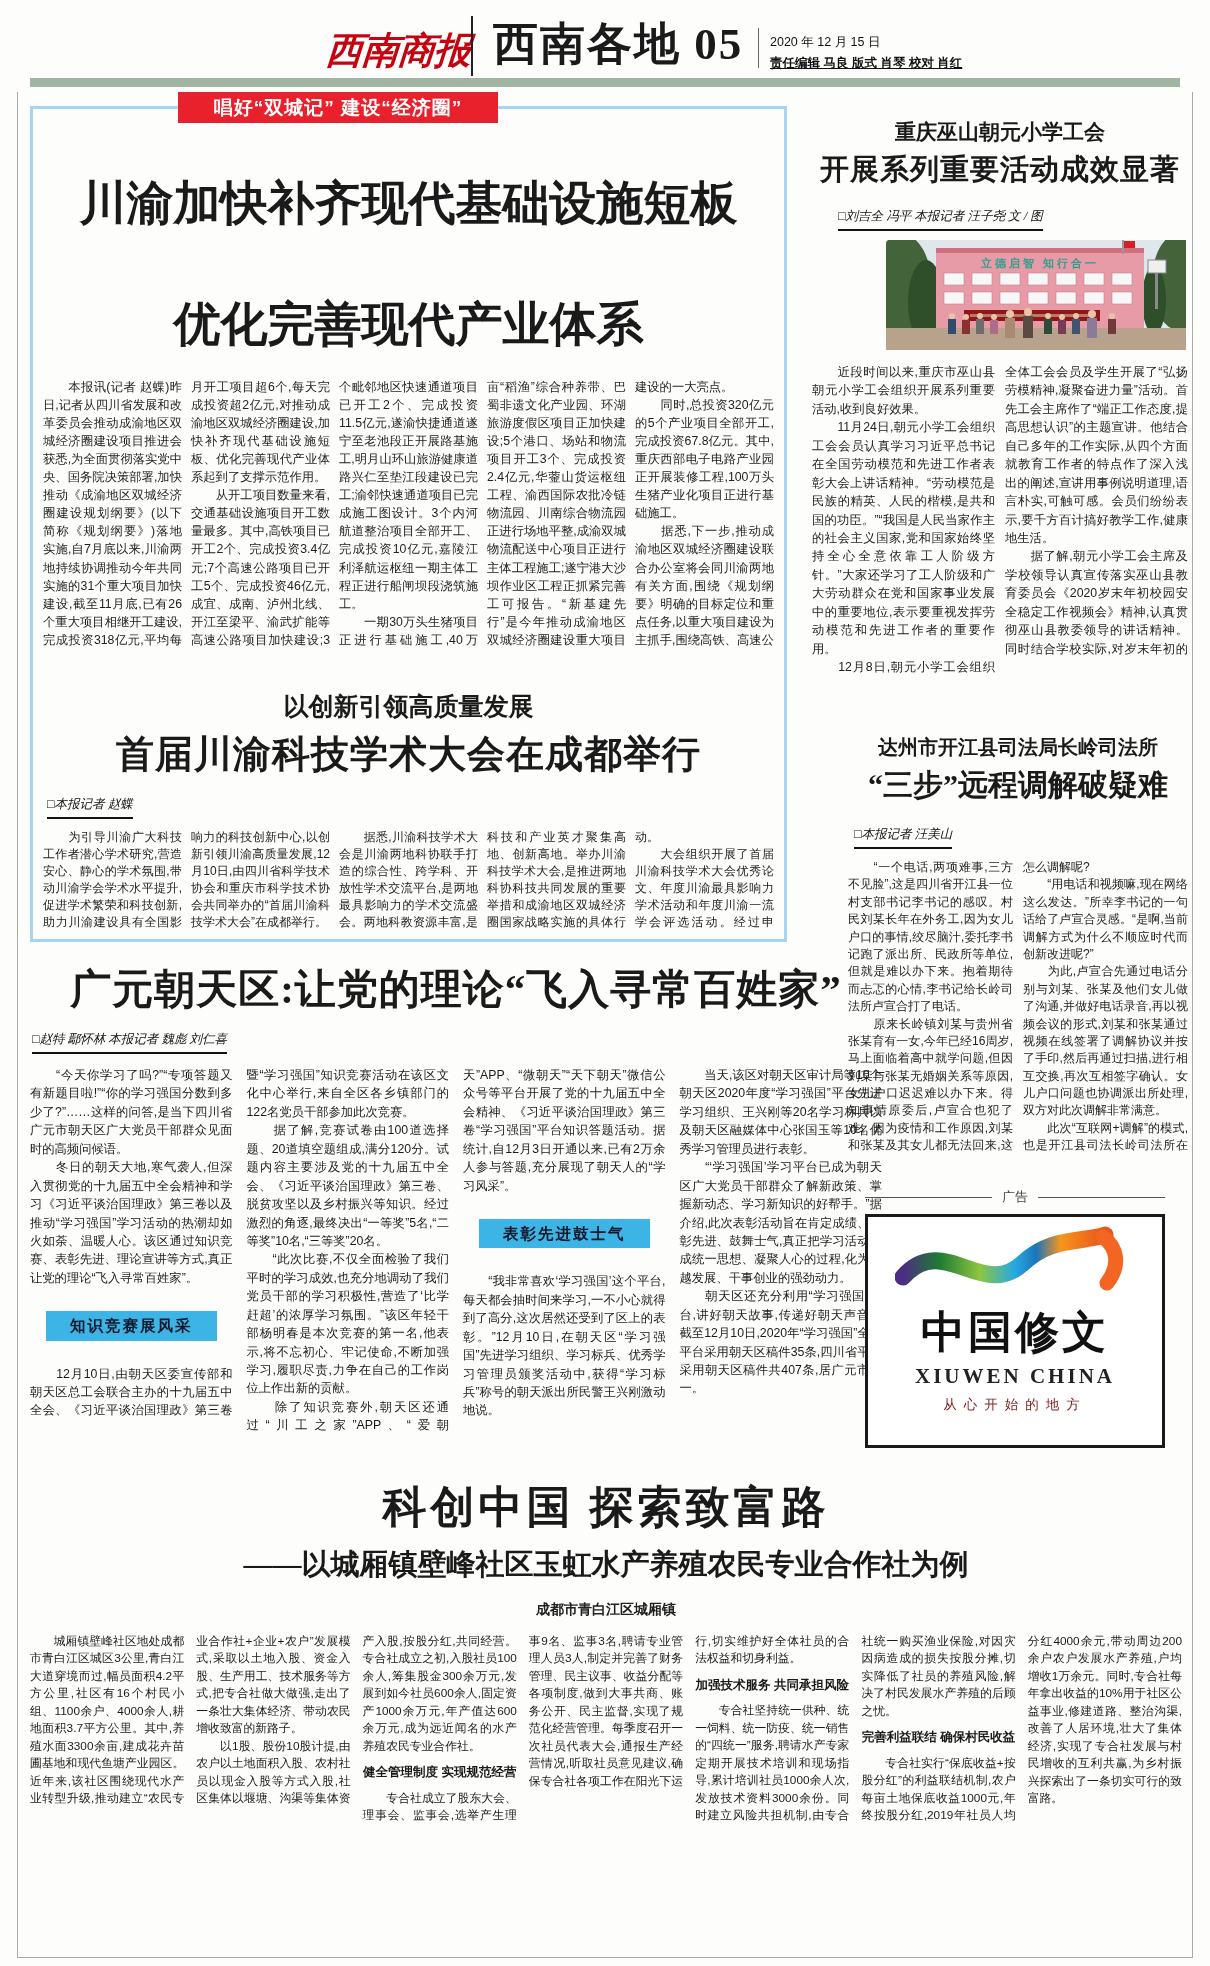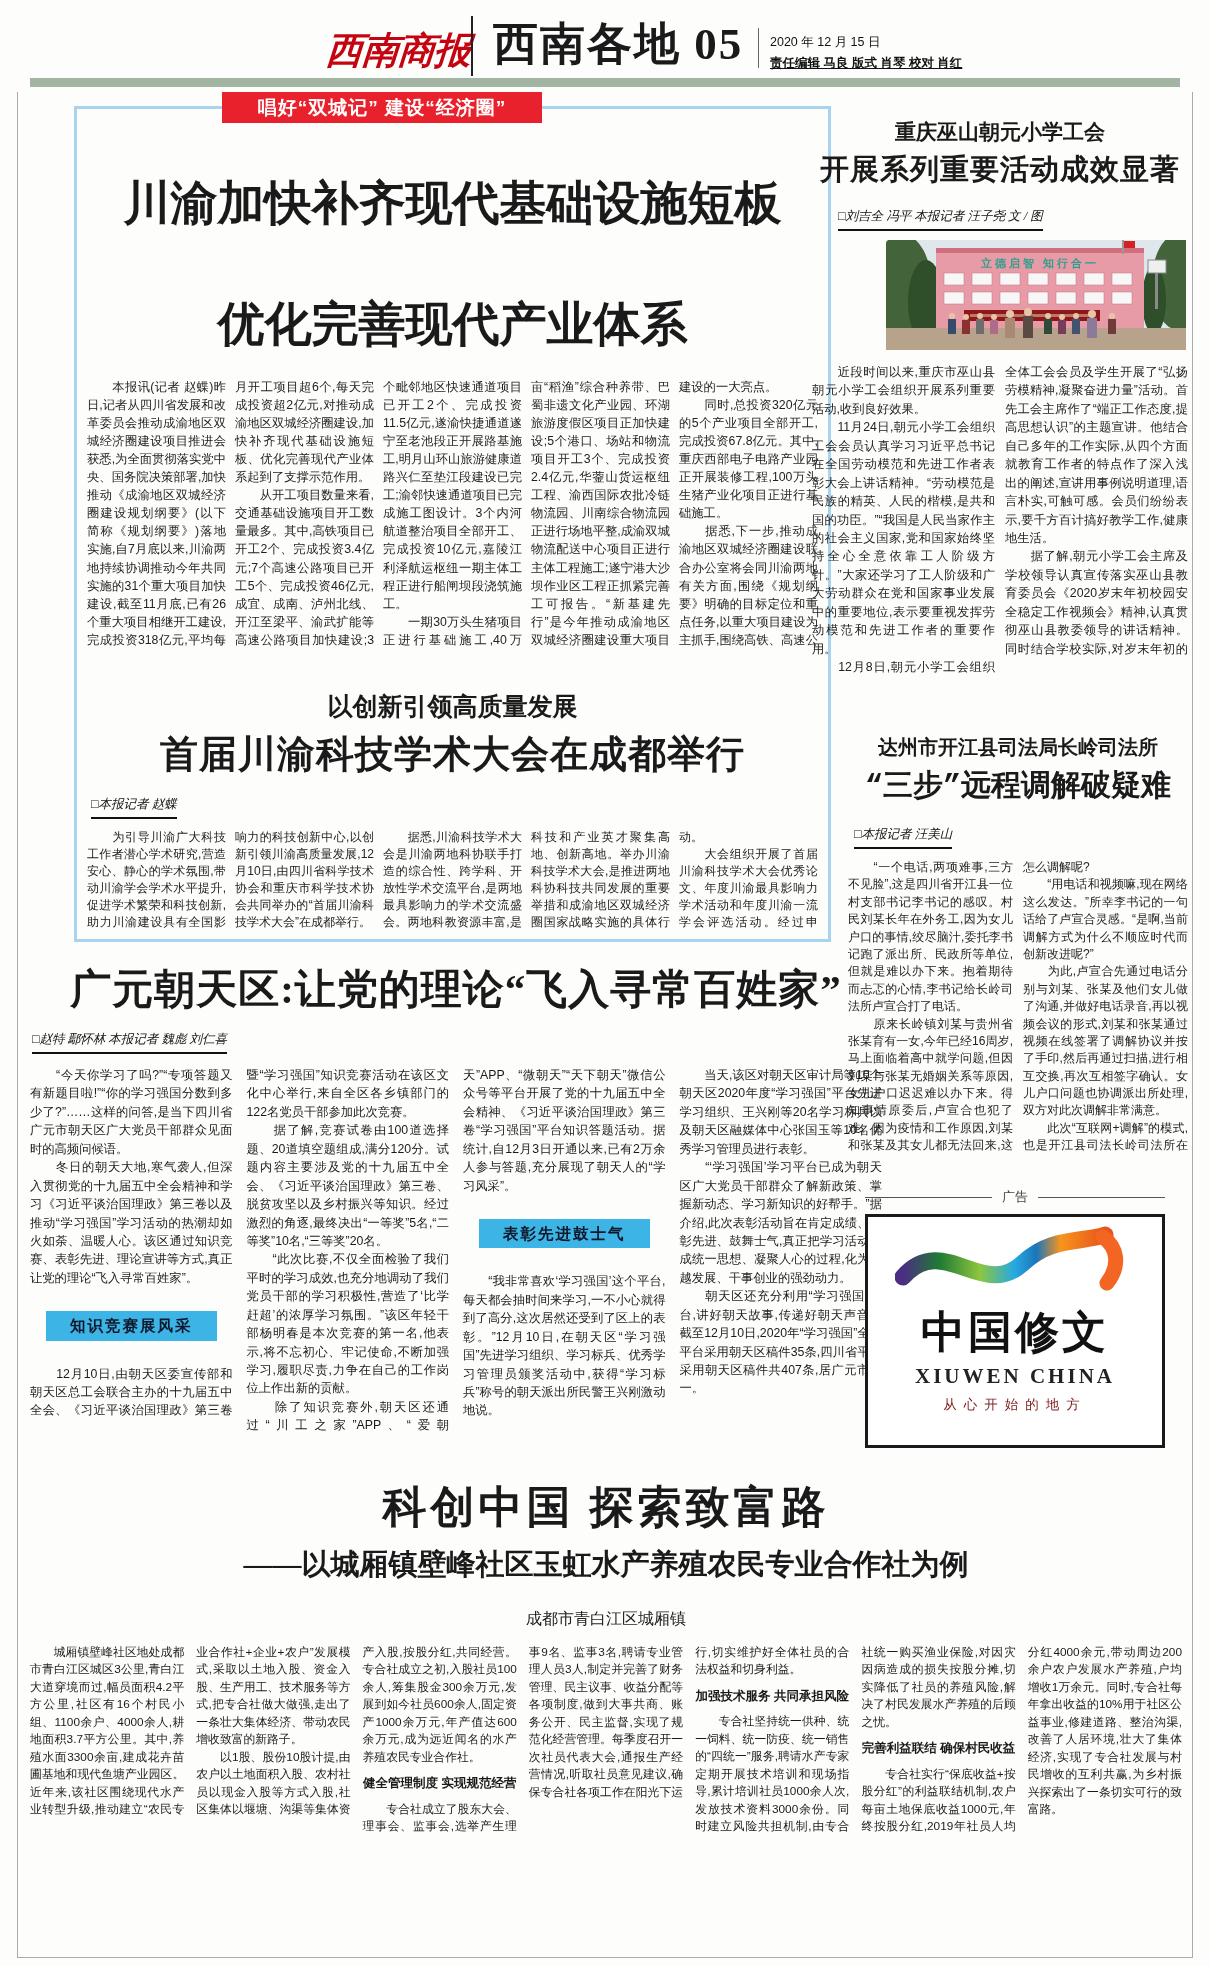--- a/index.html
+++ b/index.html
@@ -20,21 +20,21 @@
   .vsep1 { position:absolute; left:471px; top:16px; width:2px; height:60px; background:#222; }
   .section-title { position:absolute; left:493px; top:14px; font-size:45px; font-weight:900;
     font-family:"Liberation Serif", serif; letter-spacing:2px; }
   .vsep2 { position:absolute; left:758px; top:28px; width:1px; height:40px; background:#666; }
   .date-block { position:absolute; left:770px; top:32px; font-size:12.5px; line-height:1.7; color:#111; }
   .date-line2 { font-weight:700;text-decoration:underline; }
   .green-bar { position:absolute; left:30px; top:78px; width:1150px; height:9px; background:#a2b5a2; }
 
   
   .main-box { position:absolute; left:30px; top:106px; width:757px; height:836px;
-    border:3px solid #a8d4f0;margin-left:44px; }
+    border:3px solid #a8d4f0; }
   .banner { position:absolute; left:145px; top:-17px; width:320px; height:31px;
     background:#e8212c; color:#fff; font-size:19px; font-weight:800; text-align:center;
     line-height:31px; letter-spacing:1px; }
   .hl1 { margin-top:66px; font-size:47px; font-weight:900; text-align:center; line-height:1.18;
     letter-spacing:0px; font-family:"Liberation Sans", sans-serif; }
   .art-body { text-align:justify; overflow:hidden; white-space:pre-line; color:#222; }
   .main-body { margin:26px 10px 0; height:288px; column-count:5; column-gap:9px;
     font-size:12.3px; line-height:1.47; }
   .sci-sub { margin-top:24px; font-size:25px; font-weight:800; text-align:center;
     font-family:"Liberation Serif", serif; }
@@ -53,21 +53,21 @@
     font-family:"Liberation Serif", serif; letter-spacing:1px; }
   .w-byline { margin:18px 0 0 26px; }
   .photo { margin:9px 0 0 74px; width:300px; height:110px; display:block; }
   .w-body { margin-top:13px; height:330px; column-count:2; column-gap:10px;
     font-size:12.3px; line-height:1.5; }
 
   
   .dazhou { position:absolute; left:848px; top:734px; width:340px; }
   .d-t1 { font-size:20px; font-weight:700; text-align:center; font-family:"Liberation Serif", serif; }
   .d-t2 { margin-top:4px; font-size:30px; font-weight:900; text-align:center;
-    font-family:Liberation Mono, monospace; }
+    font-family:Liberation Serif, serif; }
   .d-byline { margin:20px 0 0 6px; }
   .d-body { margin-top:10px; height:302px; column-count:2; column-gap:10px;
     font-size:12px; line-height:1.45; }
 
   
   .guangyuan { position:absolute; left:30px; top:962px; width:852px; }
   .g-title { font-size:41px; font-weight:900; font-family:"Liberation Serif", serif;
     letter-spacing:1px; text-align:center; }
   .g-byline { margin:14px 0 0 2px; }
   .g-body { margin-top:12px; height:372px; column-count:4; column-gap:14px;
@@ -87,21 +87,21 @@
   .ad-latin { font-size:21px; font-weight:800; font-family:"Liberation Serif", serif;
     letter-spacing:3px; margin-top:2px; color:#222; }
   .ad-slogan { font-size:13.5px; letter-spacing:7px; margin-top:7px; color:#7f1d1d; }
 
   
   .bottom { position:absolute; left:30px; top:1478px; width:1152px; }
   .b-title { font-size:44px; font-weight:900; text-align:center;
     font-family:"Liberation Serif", serif; letter-spacing:4px; }
   .b-sub { margin-top:8px; font-size:29px; font-weight:900; text-align:center;
     font-family:"Liberation Serif", serif; }
-  .b-place { margin-top:24px; font-size:16px; text-align:center; color:#222; }
+  .b-place { margin-top:16px; font-size:14px; text-align:center; color:#222;font-weight:bold; }
   .b-body { margin-top:14px; height:300px; column-count:7; column-gap:12px;
     font-size:11.8px; line-height:1.48; text-align:justify; overflow:hidden; }
   .bsub { font-weight:800; text-align:center; margin:8px 0; font-size:12.5px; white-space:normal; }
 </style>
 </head>
 <body>
 
 <div class="page">
 
   <div class="masthead">西南商报</div>

